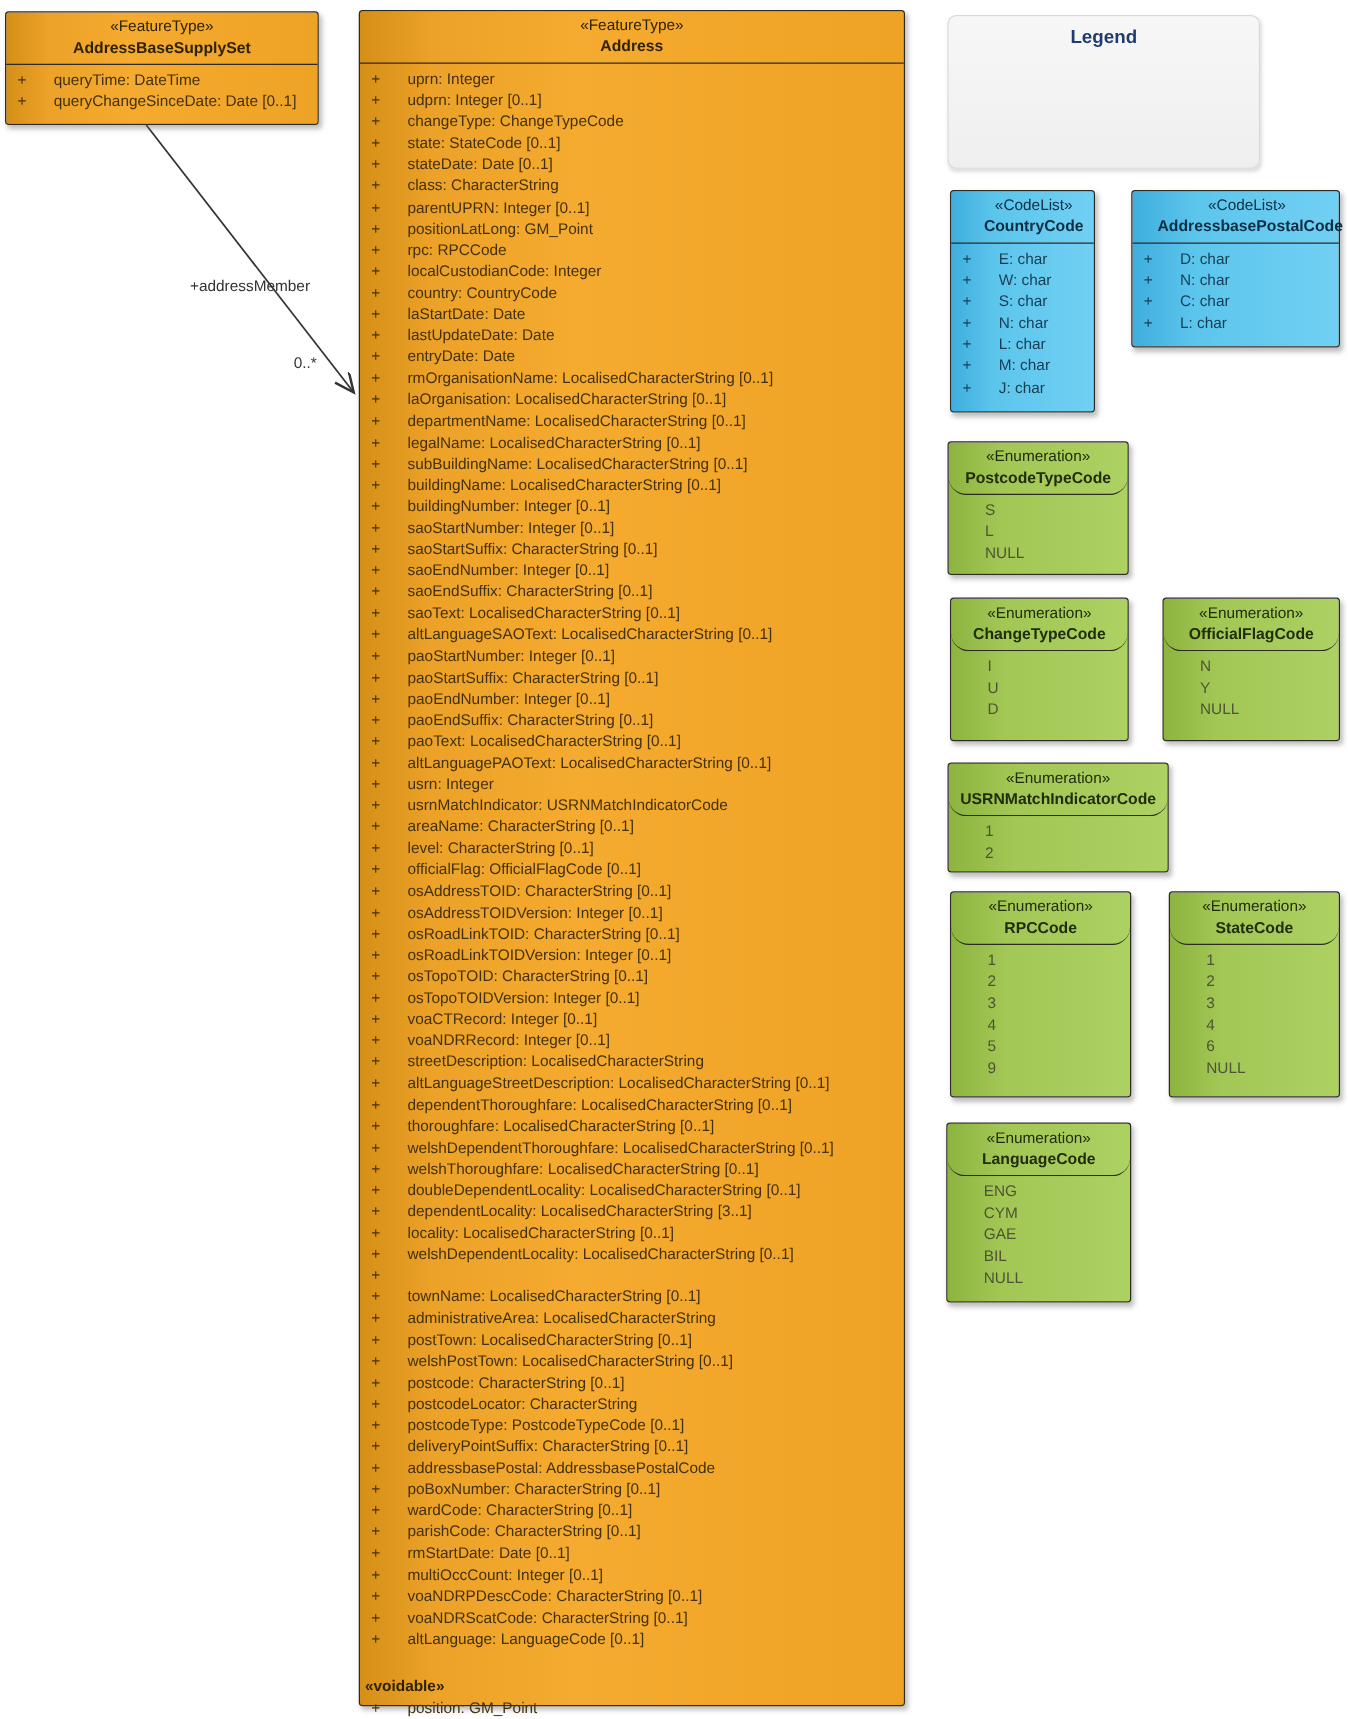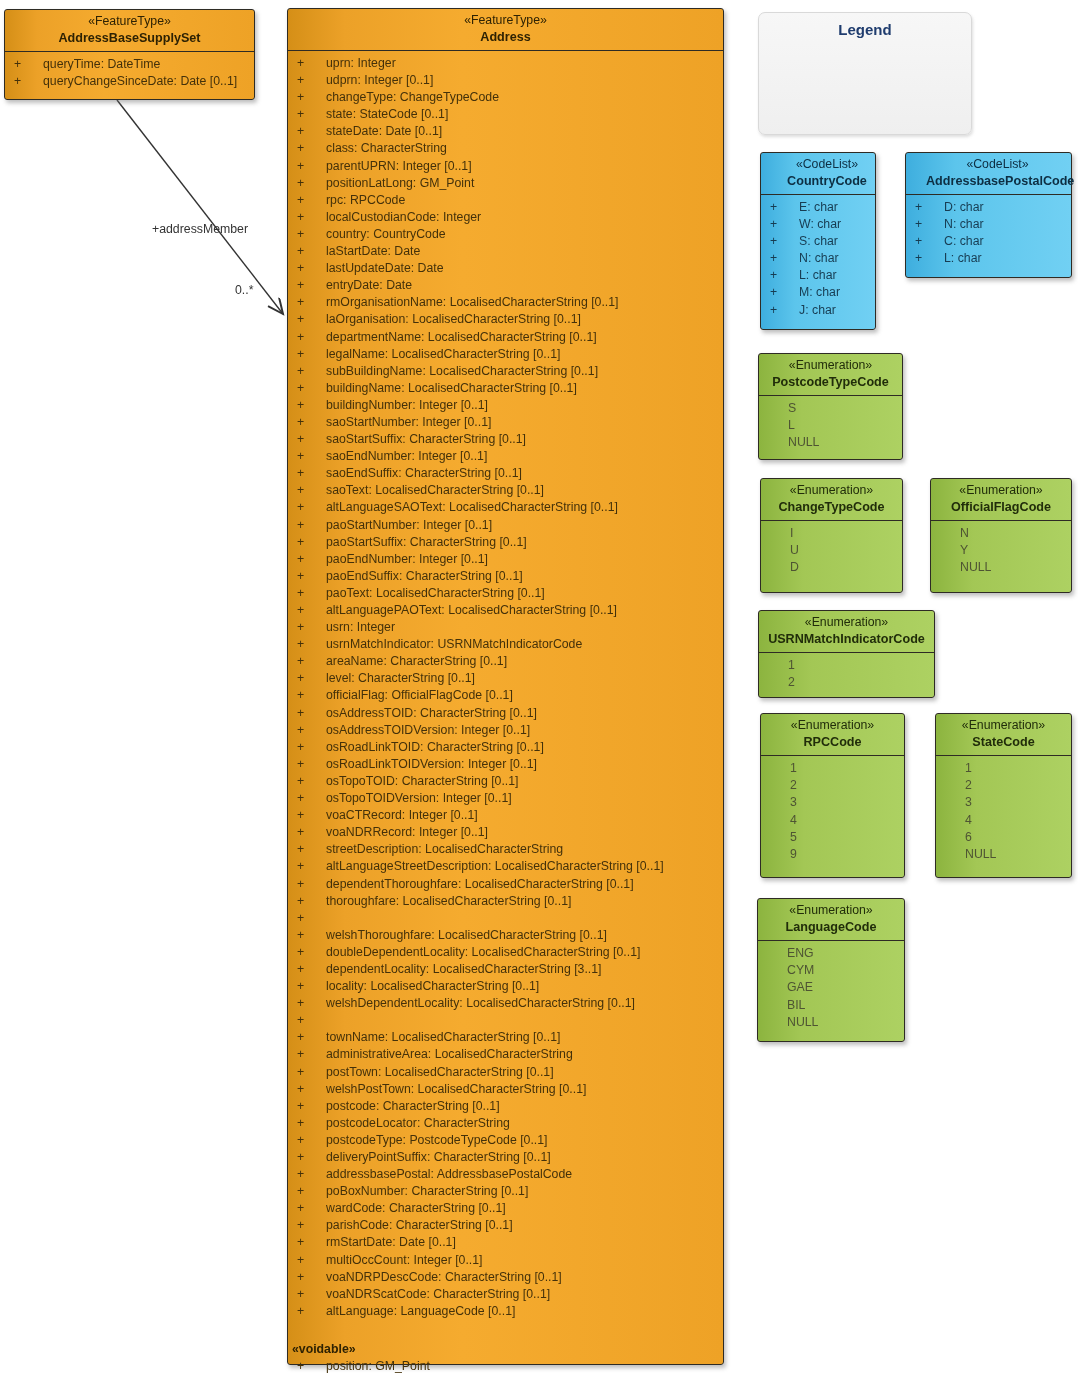--- a/index.html
+++ b/index.html
@@ -17,39 +17,39 @@
   .plus{flex:none;width:20px;padding-left:9px;}
   .attr-text{flex:none;padding-left:9px;}
   .literal-row{padding-left:29px;line-height:17.2px;white-space:nowrap;}
 
   
   .ft{background:linear-gradient(90deg,#d58f17 0%,#eca128 13%,#f5ab2f 40%,#eea226 100%);color:#44310a;}
   .ft .uml-head{color:#2e2203;}
   .cl{background:linear-gradient(90deg,#3eaede 0%,#5cc5ec 30%,#71d0f3 100%);color:#173c52;}
   .cl .uml-head{color:#0d2e42;padding-left:20px;}
   .en{background:linear-gradient(90deg,#8cb43f 0%,#a3c755 30%,#add162 100%);color:#4e5433;}
-  .en .uml-head{color:#212d0a;}
+  .en .uml-head{color:#212d0a;border-radius:14px;}
 
   
   .box-supply   {left:4px;  top:9px;  width:251px; height:91px;}
   .box-address  {left:287px;top:8px;  width:437px; height:1357px;}
   .box-country  {left:760px;top:152px;width:116px; height:178px;}
   .box-abpostal {left:905px;top:152px;width:167px; height:126px;}
   .box-postcodetype{left:758px;top:353px;width:145px;height:107px;}
   .box-changetype {left:760px;top:478px;width:143px;height:115px;}
   .box-officialflag{left:930px;top:478px;width:142px;height:115px;}
   .box-usrnmatch{left:758px;top:610px;width:177px; height:88px;}
   .box-rpc      {left:760px;top:713px;width:145px; height:165px;}
   .box-state    {left:935px;top:713px;width:137px; height:165px;}
   .box-language {left:757px;top:898px;width:148px; height:144px;}
 
   .voidable-stereo{font-weight:bold;padding-left:4px;line-height:17px;margin-top:21px;color:#2e2203;}
 
   
-  .legend{position:absolute;left:758px;top:12px;width:214px;height:123px;box-sizing:border-box;
+  .legend{position:absolute;left:758px;top:12px;width:250px;height:123px;box-sizing:border-box;
           background:linear-gradient(180deg,#f7f7f7,#efefef);border:1px solid #d9d9d9;border-radius:7px;
           box-shadow:1px 2px 3px rgba(160,160,160,.35);padding:6px 10px;}
   .legend-title{text-align:center;font-weight:bold;font-size:15px;color:#1f3c6e;margin:2px 0 8px;}
   .legend-row{display:flex;align-items:center;margin-bottom:4px;}
   .legend-swatch{flex:none;width:23px;height:20px;border:1.6px solid rgba(40,35,20,.75);
                  border-radius:4px;margin-right:10px;box-sizing:border-box;}
   .legend-label{font-size:12.5px;color:#2b4a6b;}
 
   
   .assoc-svg{position:absolute;left:0;top:0;pointer-events:none;}
@@ -344,20 +344,21 @@
           <span class="attr-text">dependentThoroughfare: LocalisedCharacterString [0..1]</span>
         </div>
 
         <div class="attr-row">
           <span class="plus">+</span>
           <span class="attr-text">thoroughfare: LocalisedCharacterString [0..1]</span>
         </div>
 
         <div class="attr-row">
           <span class="plus">+</span>
+          <span class="attr-text">welshDependentThoroughfare: LocalisedCharacterString [0..1]</span>
         </div>
 
         <div class="attr-row">
           <span class="plus">+</span>
           <span class="attr-text">welshThoroughfare: LocalisedCharacterString [0..1]</span>
         </div>
 
         <div class="attr-row">
           <span class="plus">+</span>
           <span class="attr-text">doubleDependentLocality: LocalisedCharacterString [0..1]</span>

